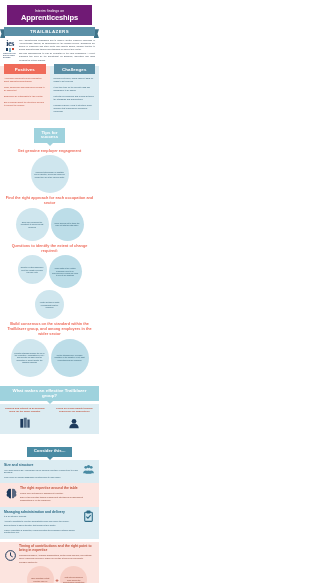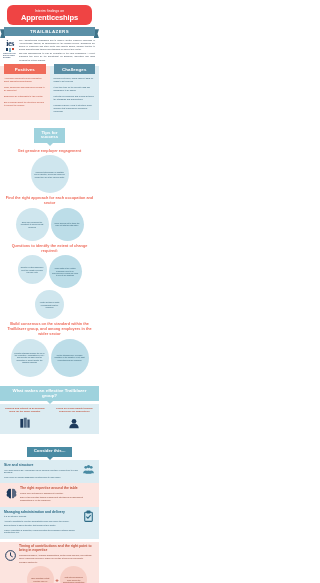--- a/index.html
+++ b/index.html
@@ -15,25 +15,24 @@
   .page { width:99px; height:583px; position:relative; background:#ffffff; }
 
   
   .header {
     background:#ffffff;
     padding:3px 0 0 0;
     position:relative;
   }
   .title-card {
     margin:2px 7px 0 7px;
-    background:#ef4444;
+    background:#701a75;
     padding:4px 3px 3px 3px;
     text-align:center;
     position:relative;
-    border-radius:6px;
   }
   .title-kicker {
     font-size:3.4px; color:#ffffff; letter-spacing:.1px; line-height:1.25;
   }
   .title-main {
     font-size:7.6px; color:#ffffff; font-weight:bold; line-height:1.05;
     letter-spacing:-.15px; margin-top:.5px;
   }
   .ribbon-wrap { position:relative; margin-top:2px; height:9px; }
   .ribbon {

